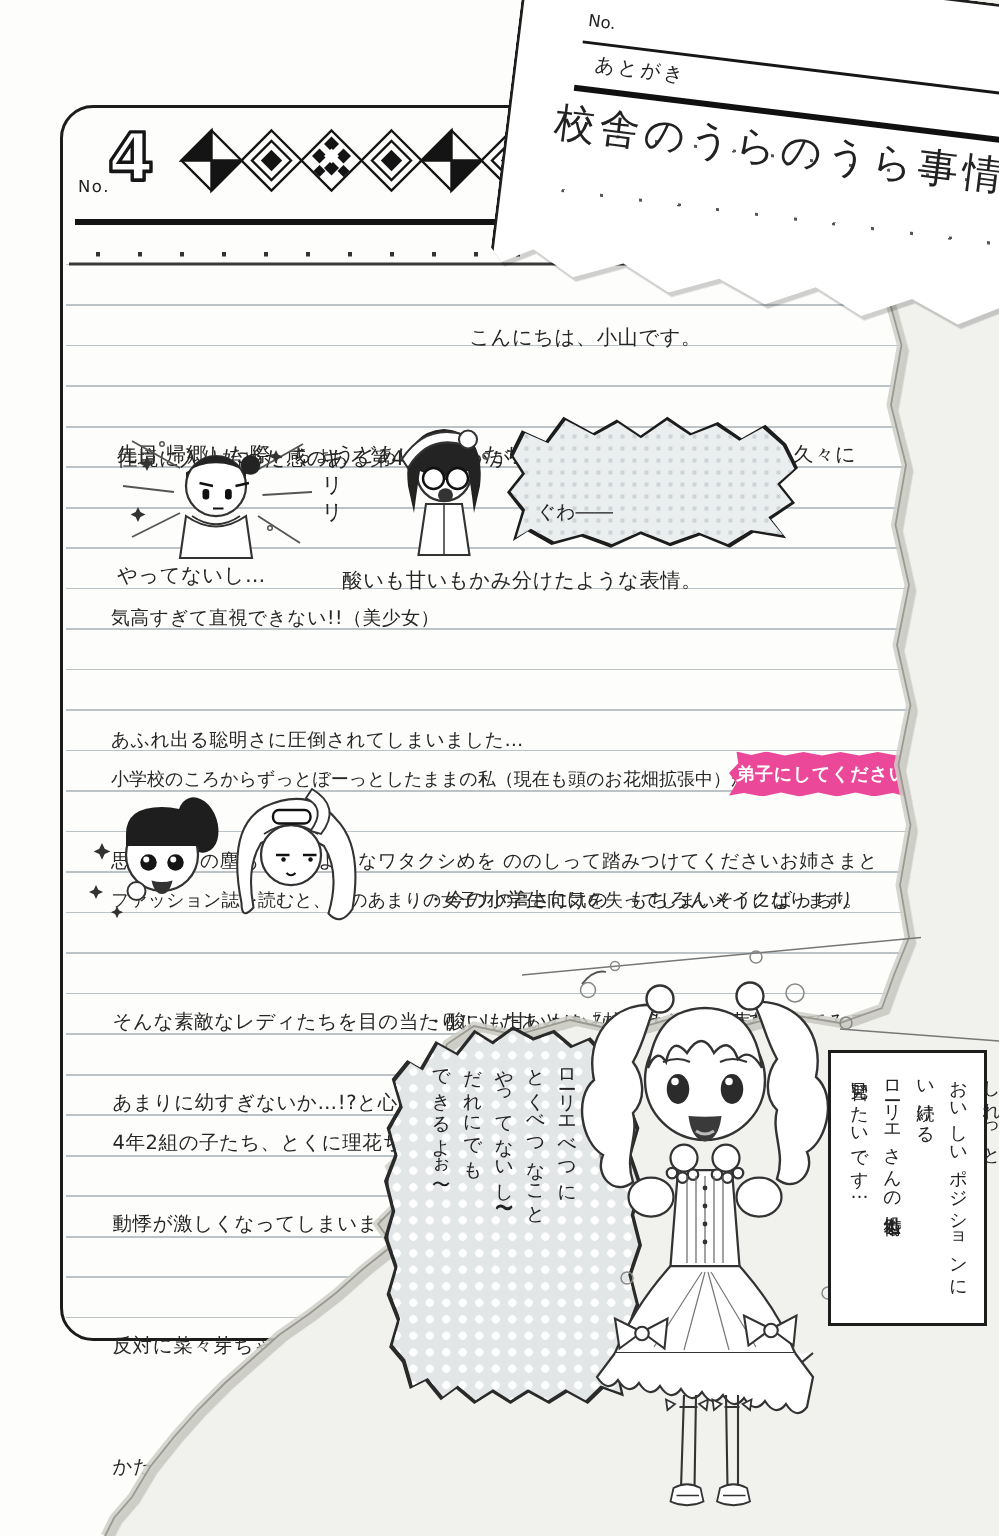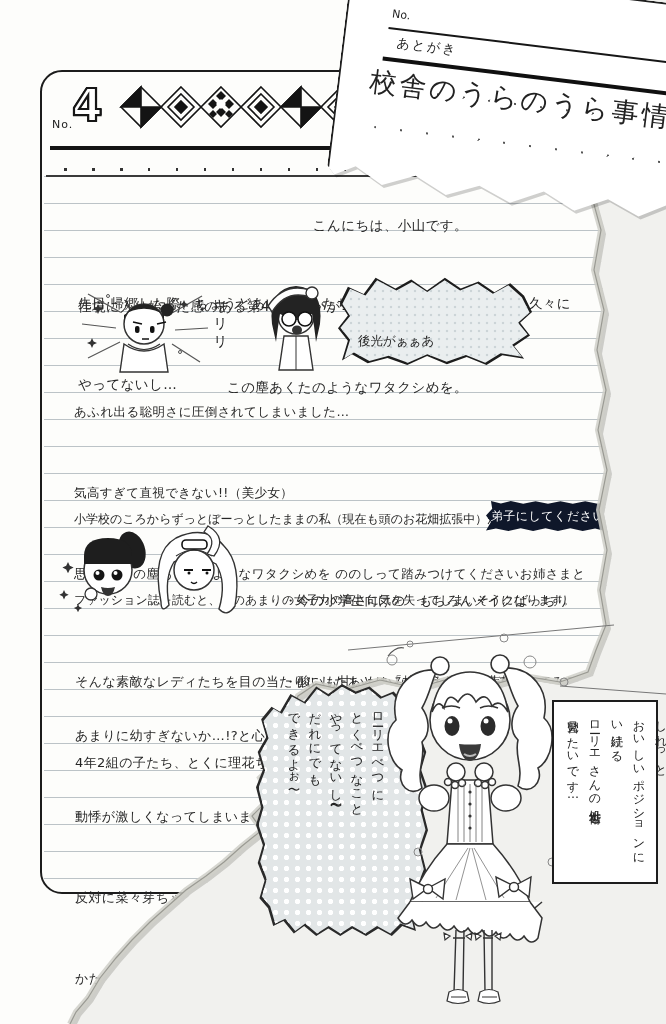--- a/index.html
+++ b/index.html
@@ -48,25 +48,25 @@
   
   .bub1{position:absolute;left:336px;top:276px;width:198px;height:90px;background:#1d1d1d;z-index:2;
     clip-path:polygon(2% 30%,6% 12%,14% 20%,20% 2%,30% 14%,38% 4%,46% 16%,55% 2%,63% 14%,72% 6%,80% 18%,
       88% 8%,95% 22%,99% 40%,93% 52%,98% 66%,90% 78%,95% 92%,84% 88%,76% 99%,66% 90%,56% 98%,46% 89%,
       36% 99%,26% 91%,16% 97%,8% 87%,3% 94%,6% 72%,1% 58%,6% 44%);}
   .bub1 .in{position:absolute;inset:2.5px;background:#eaeeef;
     background-image:radial-gradient(circle,#ccd4d7 1.4px,transparent 1.6px);background-size:8px 8px;
     clip-path:inherit;}
   .bub1 .txt{position:absolute;left:22px;top:10px;font-size:12.5px;line-height:22px;white-space:pre;}
   
-  .badge{position:absolute;left:486px;top:501px;width:124px;height:30px;background:#0f172a;color:#fff;z-index:2;
+  .badge{position:absolute;left:486px;top:501px;width:124px;height:30px;background:#ec4899;color:#fff;z-index:2;
     display:flex;align-items:center;justify-content:center;font-size:12px;letter-spacing:.5px;white-space:pre;
     clip-path:polygon(4% 0%,12% 8%,20% 0%,30% 9%,40% 1%,50% 9%,60% 1%,70% 9%,80% 1%,90% 9%,97% 2%,100% 30%,
       95% 50%,100% 72%,96% 100%,88% 92%,78% 100%,68% 91%,58% 100%,48% 91%,38% 100%,28% 91%,18% 100%,
-      8% 92%,0% 98%,4% 70%,0% 48%,5% 26%);}
+      8% 92%,0% 98%,4% 70%,0% 48%,5% 26%);font-weight:bold;}
   
   .bub2{position:absolute;left:256px;top:684px;width:172px;height:252px;background:#2a2a2a;z-index:3;
     clip-path:polygon(50% 0%,58% 3%,66% 1%,73% 5%,80% 3%,87% 8%,92% 6%,97% 12%,95% 20%,99% 27%,96% 34%,
       100% 42%,97% 50%,100% 58%,96% 66%,99% 74%,95% 81%,97% 88%,91% 92%,93% 98%,85% 96%,79% 100%,71% 97%,
       64% 100%,56% 97%,49% 100%,42% 97%,35% 100%,28% 96%,22% 99%,16% 94%,10% 96%,7% 89%,2% 85%,5% 78%,
       1% 71%,4% 64%,0% 56%,3% 49%,0% 41%,4% 34%,1% 27%,6% 21%,3% 14%,9% 9%,14% 11%,20% 4%,28% 7%,35% 1%,42% 4%);}
   .bub2 .in{position:absolute;inset:2.5px;background:#e2e6e7;
     background-image:radial-gradient(circle,#ffffff 2.6px,transparent 2.9px);background-size:11px 11px;
     clip-path:inherit;}
   .bub2 .txt{position:absolute;right:18px;top:20px;bottom:14px;writing-mode:vertical-rl;text-orientation:upright;
@@ -122,21 +122,21 @@
             <path d="M185,7 165,27 185,27 Z M185,27 205,27 185,47 Z" fill="#141414"></path>
         <path d="M225,7 245,27 225,47 205,27 Z"></path>
             <path d="M225,14 238,27 225,40 212,27 Z"></path>
             <path d="M225,21 231,27 225,33 219,27 Z" fill="#141414"></path>
       </g>
     </svg>
 
     <div class="hand fs135" style="left:78px;top:158px;text-align:right;">
       <div>こんにちは、小山です。</div>
       <div>佳境に入り始めた感のある第4巻、いかがでしたでしょうか。</div>
-      <div>この塵あくたのようなワタクシめを。</div>
+      <div>酸いも甘いもかみ分けたような表情。</div>
     </div>
 
     <div class="hand fs135" style="left:78px;top:236px;">
       <div>先日 帰郷した際、ちょうどあいちゃんたちと同じ小学4年生のいとこと久々に</div>
       <div>やってないし…</div>
     </div>
 
     <svg class="svgabs" style="left:80px;top:282px;" width="130" height="92" viewBox="0 0 130 92">
       <g stroke="#555" stroke-width="1.2">
         <line x1="8" y1="12" x2="40" y2="30"></line>
@@ -176,28 +176,29 @@
       <path d="M12,32 Q28,8 54,16 L54,23 Q30,15 16,38 Z" fill="#fff" stroke="#333" stroke-width="1.4"></path>
       <circle cx="56" cy="19" r="6" fill="#fff" stroke="#333" stroke-width="1.4"></circle>
       <circle cx="68" cy="30" r="2" fill="none" stroke="#555" stroke-width="1"></circle>
       <path d="M28,62 L52,62 L57,96 L23,96 Z" fill="#fff" stroke="#333" stroke-width="1.4"></path>
       <path d="M40,62 V96" stroke="#333" stroke-width="1"></path>
     </svg>
 
     <div class="bub1">
       <div class="in"></div>
       <div class="txt">
+        <div>ぐわ――</div>
         <div>後光がぁぁあ</div>
         <div>　目がぁ――　目がぁ――</div>
       </div>
     </div>
 
     <div class="hand fs125" style="left:74px;top:344px;">
+      <div>気高すぎて直視できない!!（美少女）</div>
       <div>あふれ出る聡明さに圧倒されてしまいました…</div>
-      <div>気高すぎて直視できない!!（美少女）</div>
       <div>思わず“この塵あくたのようなワタクシめを ののしって踏みつけてくださいお姉さまと</div>
     </div>
 
     <div class="hand fs12" style="left:74px;top:452px;">
       <div>小学校のころからずっとぼーっとしたままの私（現在も頭のお花畑拡張中）が、今の小学生向けの</div>
       <div>ファッション誌を読むと、そのあまりの女子力の高さに気を失ってしまいそうになります。</div>
     </div>
 
     <div class="badge">弟子にしてください</div>
 

